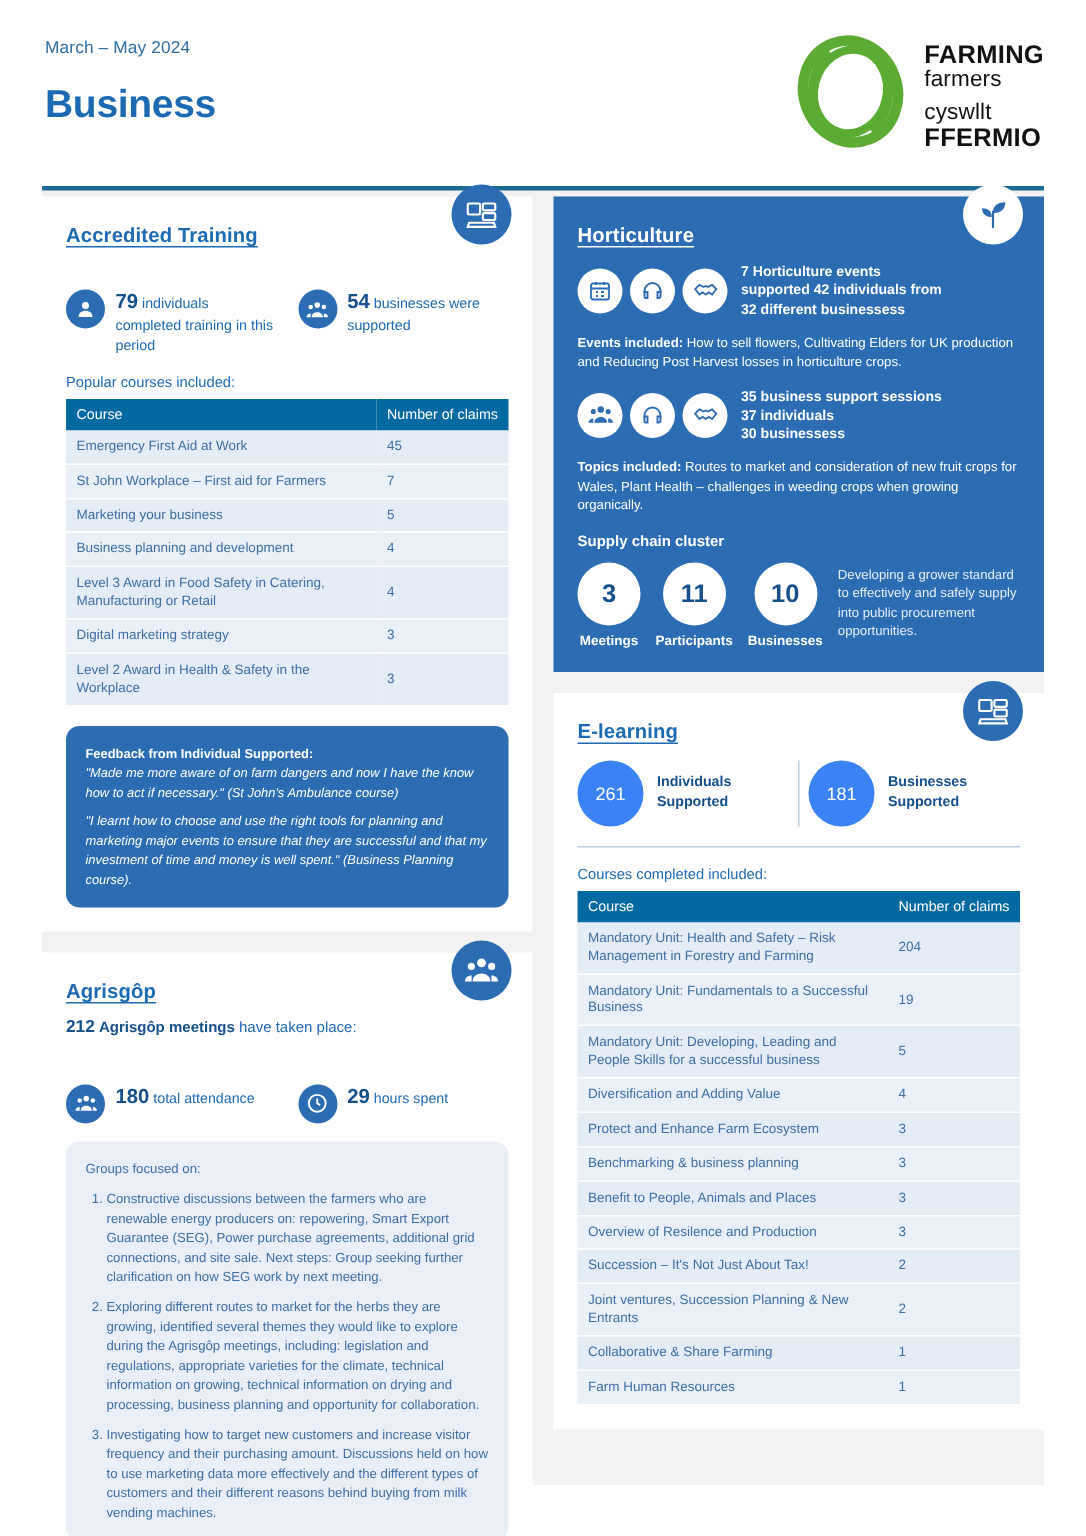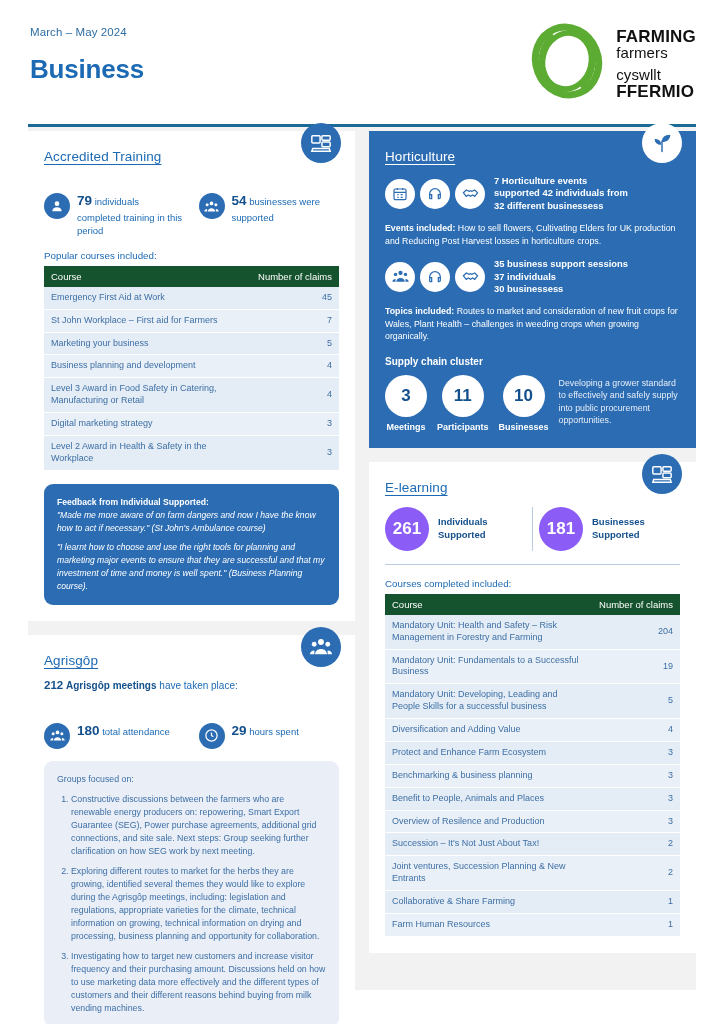--- a/index.html
+++ b/index.html
@@ -70,21 +70,21 @@
 
   .card{
     background:#ffffff;
     position:relative;
     padding:18px 16px 16px 16px;
   }
   .card.blue{ background:#2b6cb3; }
 
   .sect-title{
     font-size:13.5px;
-    font-weight:normal;
+    font-weight:bold;
     color:#1c6ab4;
     text-decoration:underline;
     text-underline-offset:3px;
     letter-spacing:.1px;
   }
   .sect-title.white{ color:#ffffff; }
 
   .corner-icon{
     position:absolute;
     right:14px; top:-8px;
@@ -110,33 +110,33 @@
 
   .lead{
     margin-top:13px;
     font-size:9.8px;
     color:#1c6ab4;
   }
 
   
   table{ border-collapse:collapse; width:100%; margin-top:5px; }
   th{
-    background:#14532d; color:#fff;
+    background:#0369a1; color:#fff;
     font-size:9.5px; font-weight:normal;
     text-align:left; padding:5px 7px;
   }
   th.num{ text-align:center; width:88px; }
   td{
     font-size:9px; color:#3d6fa5;
     padding:5px 7px;
     border-bottom:1px solid #ffffff;
     background:#eaf0f7;
     line-height:1.32;
   }
-  td.num{ text-align:right; }
+  td.num{ text-align:left; }
   tbody tr:nth-child(odd) td{ background:#e4ecf5; }
 
   
   .fbbox{
     margin-top:13px;
     background:#2b6cb3;
     color:#fff;
     border-radius:9px;
     padding:12px 13px;
     font-size:8.6px;
@@ -187,22 +187,22 @@
     font-size:17px;font-weight:bold;
     display:flex;align-items:center;justify-content:center;margin:0 auto;
   }
   .scc-lab{ margin-top:5px; font-size:9px; font-weight:bold; color:#fff; }
   .scc-note{ font-size:8.8px; color:#e8eef7; line-height:1.42; padding-top:2px; }
 
   
   .bigrow{ display:flex; align-items:center; margin-top:12px; }
   .bigstat{ flex:1; display:flex; align-items:center; gap:9px; }
   .bigcirc{
-    width:44px;height:44px;border-radius:50%;background:#8b5cf6;color:#fff;
-    font-size:17px;font-weight:bold;
+    width:44px;height:44px;border-radius:50%;background:#3b82f6;color:#fff;
+    font-size:12px;font-weight:normal;
     display:flex;align-items:center;justify-content:center;flex:none;
   }
   .biglab{ font-size:9.5px; font-weight:bold; color:#14508c; line-height:1.32; }
   .vdiv{ width:1px; align-self:stretch; background:#b9cde2; margin:0 6px; }
   .hdiv{ height:1px; background:#b9cde2; margin-top:13px; }
 </style>
 </head>
 <body>
 
 <div class="page">

